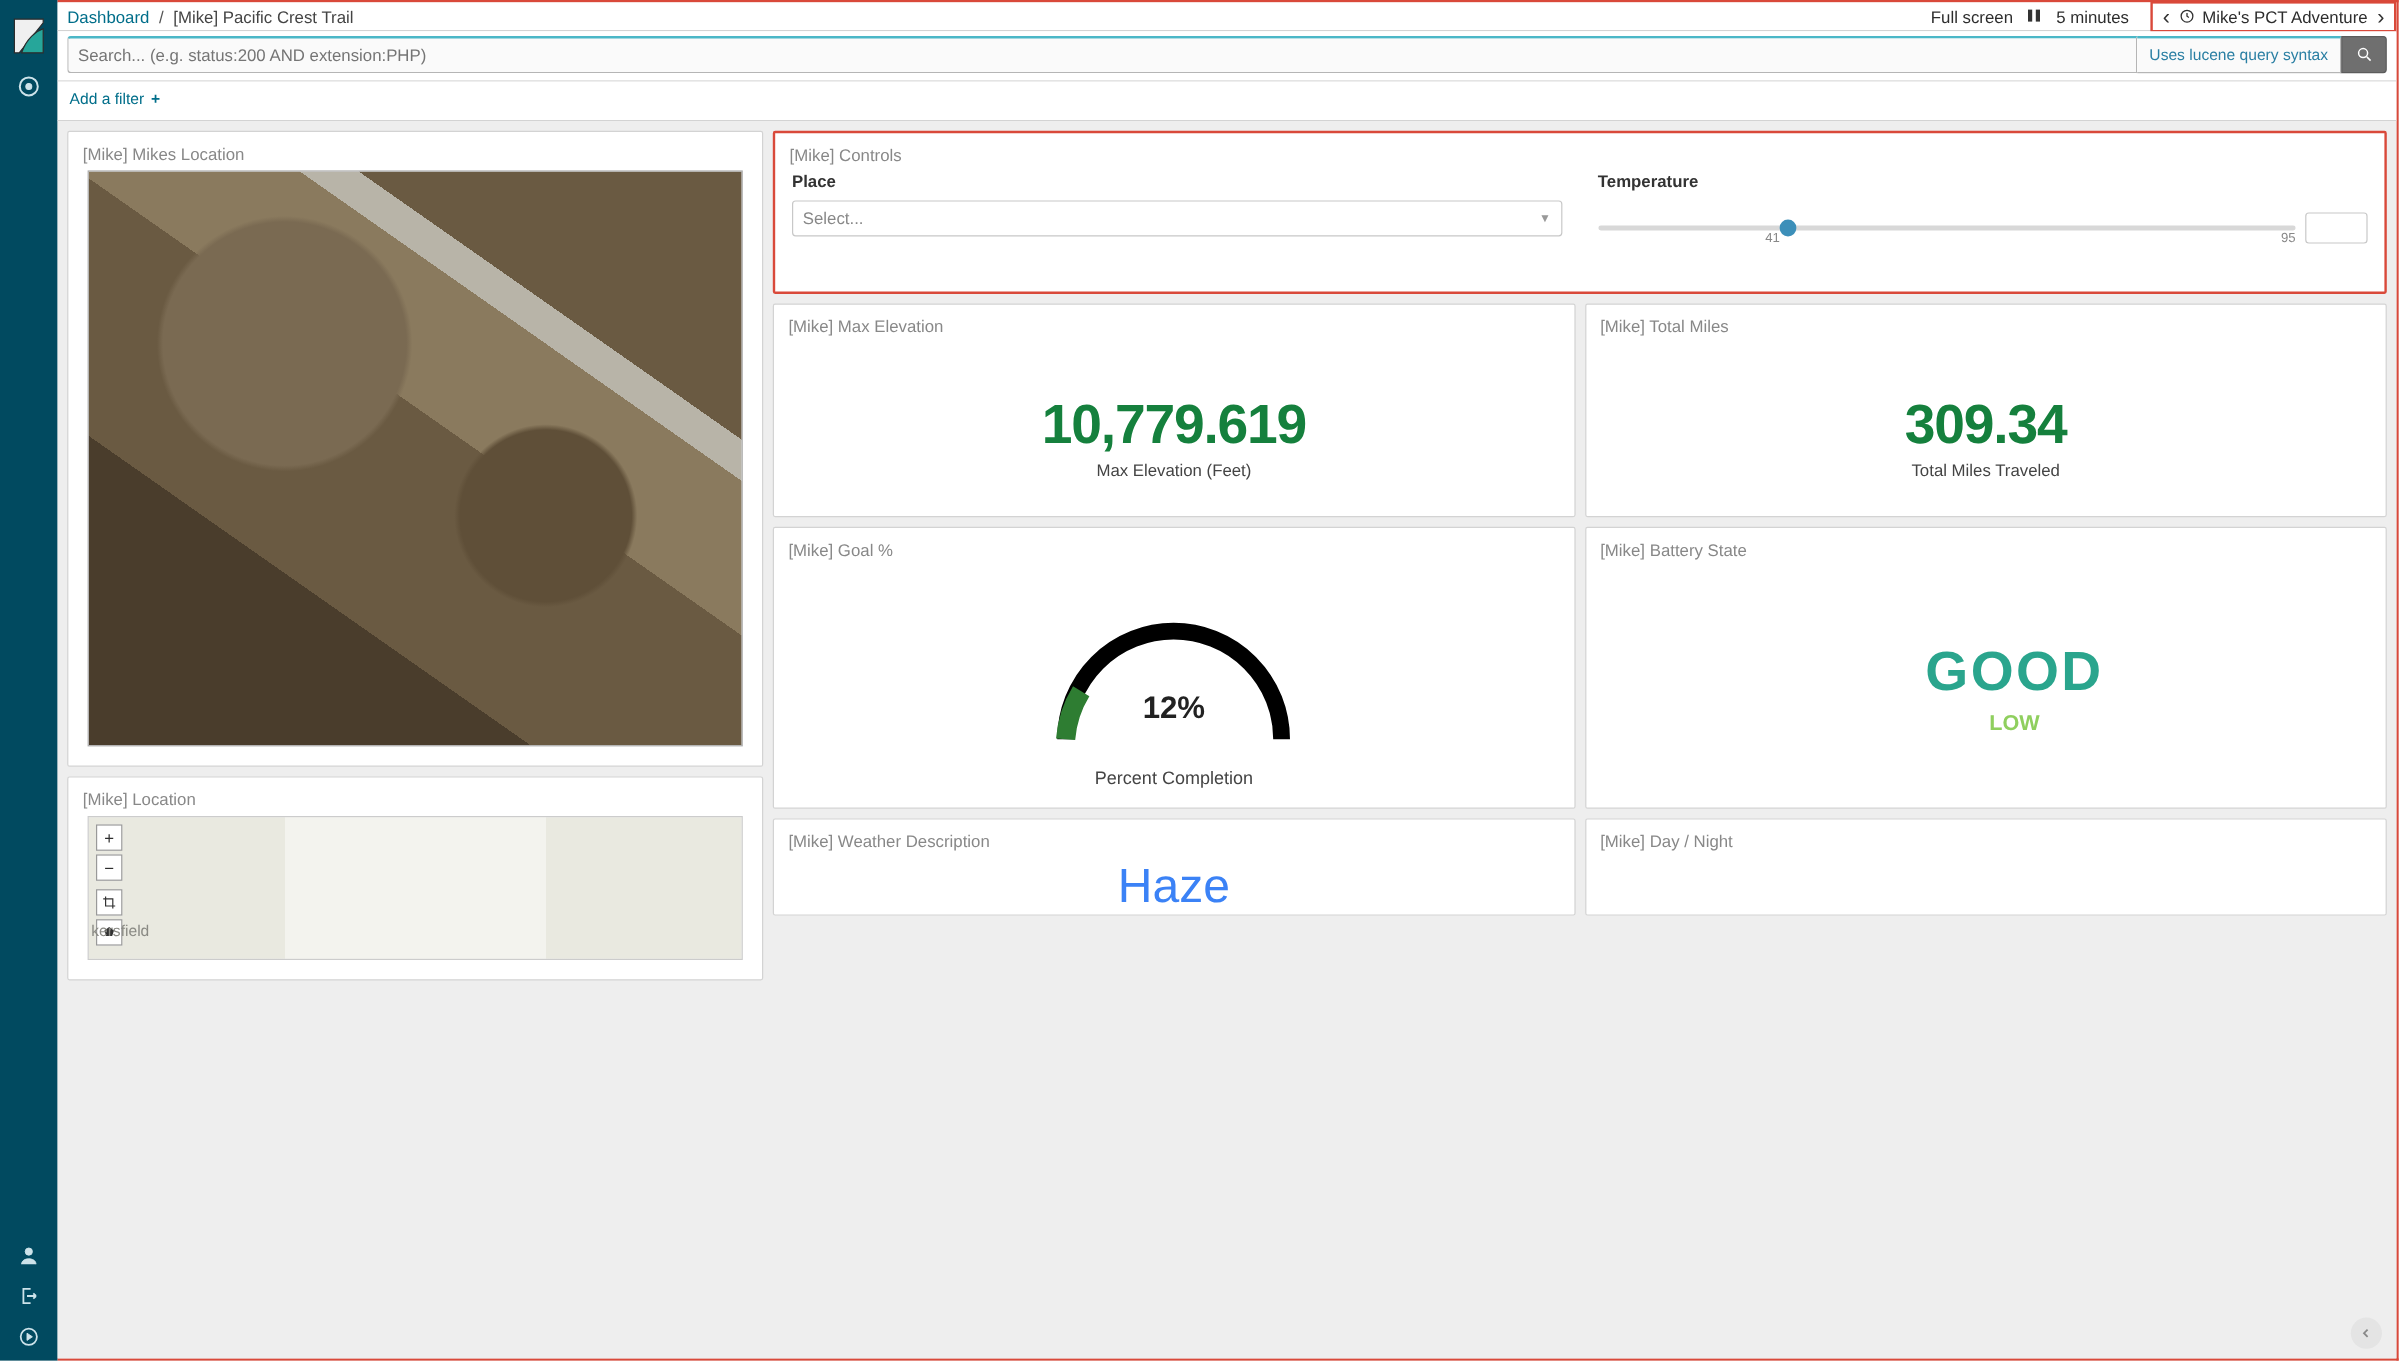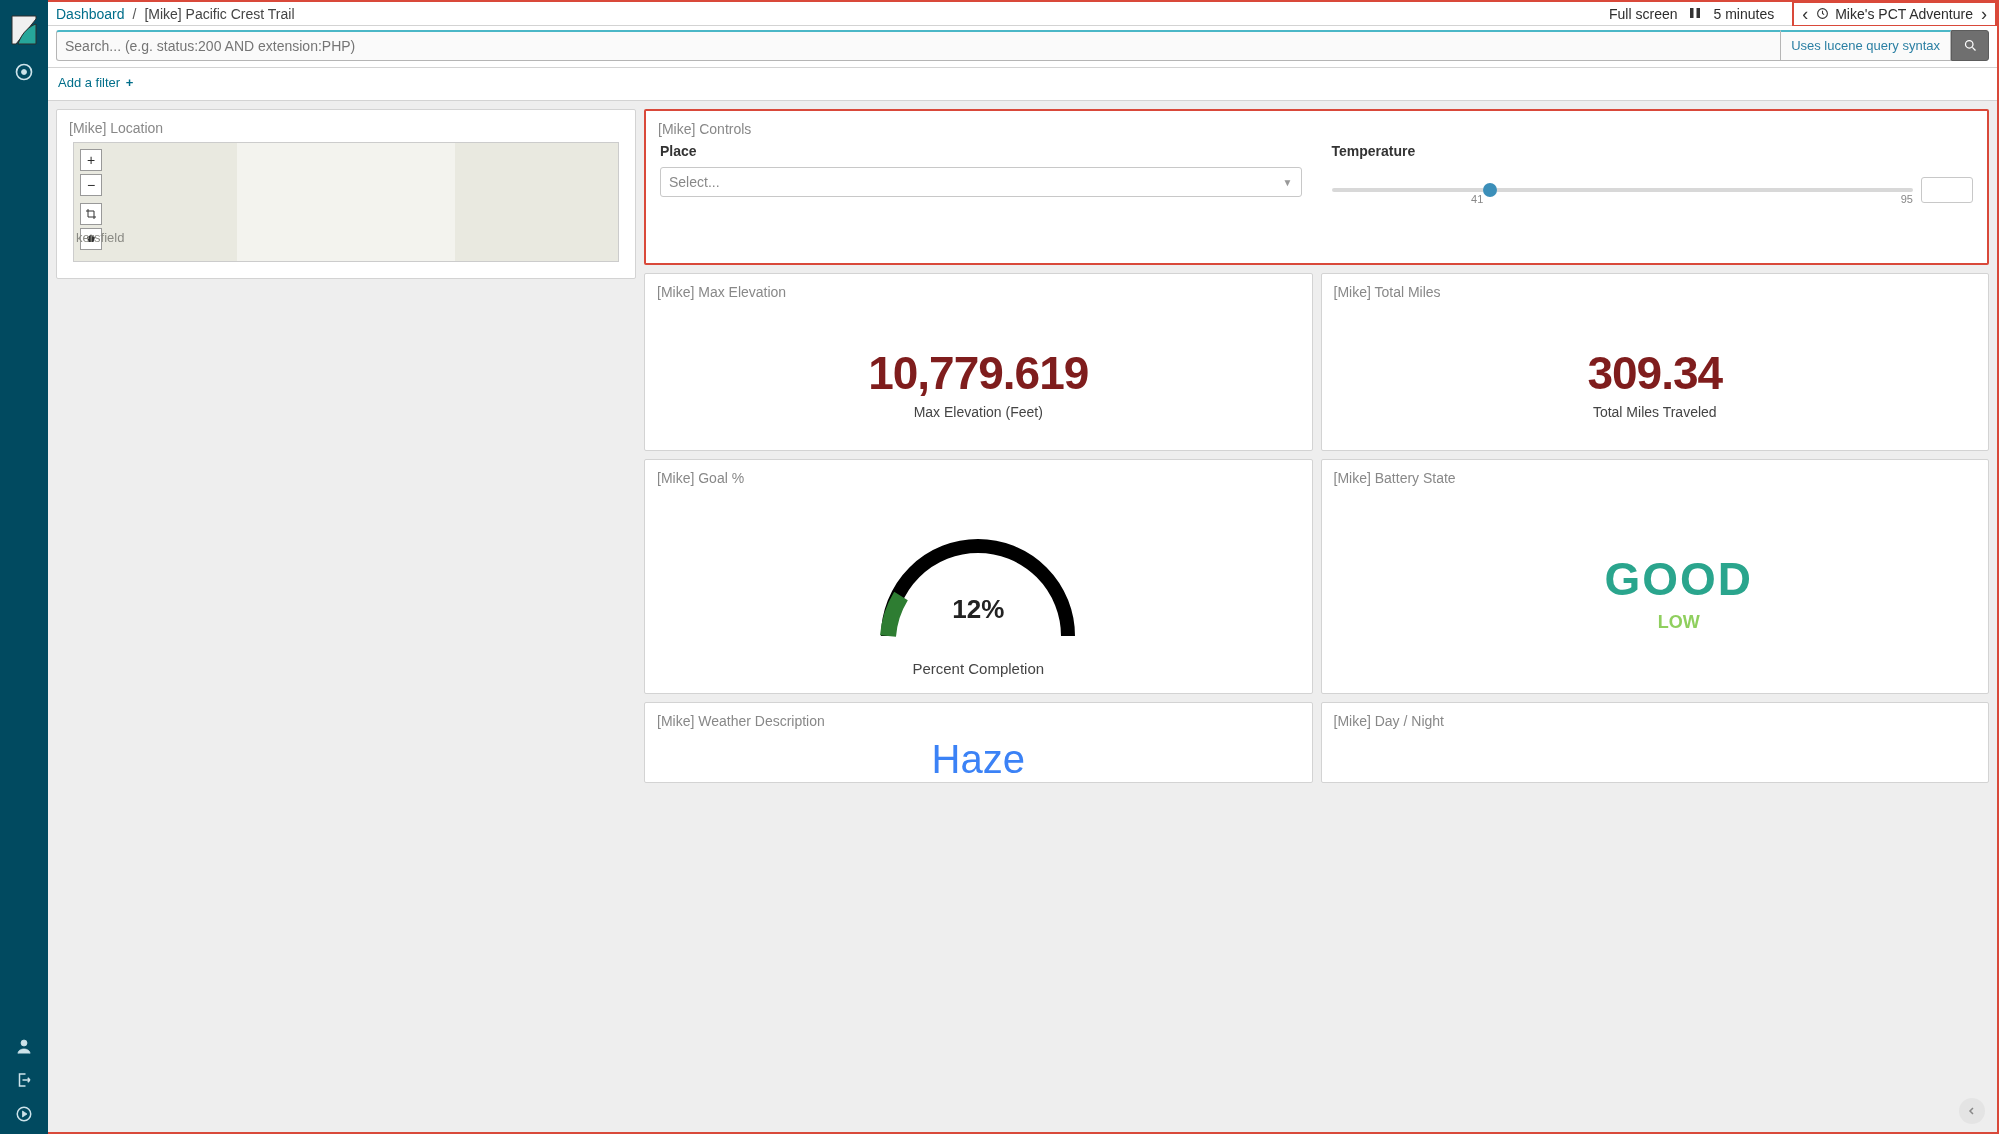--- a/index.html
+++ b/index.html
@@ -92,21 +92,21 @@
   .map-ctrl.zoom { top:6px; }
   .map-ctrl.tools { top:60px; }
   .map-btn {
     width:22px; height:22px; background:#fff; border:1px solid #999; font-size:14px;
     display:flex;align-items:center;justify-content:center; cursor:pointer;
   }
   .map-place { position:absolute; left:2px; bottom:16px; color:#8a8a84; font-size:13px; }
 
   
   .controls-panel { grid-column: 1 / span 2; border:2px solid #d9493a; }
-  .controls-body { display:grid; grid-template-columns:1fr 1fr; gap:30px; padding:0 14px 60px; }
+  .controls-body { display:grid; grid-template-columns:1fr 1fr; gap:30px; padding:0 14px 40px; }
   .ctrl-label { font-weight:600; font-size:14px; margin-bottom:8px; color:#333; }
   .select-box {
     border:1px solid #c8c8c8; border-radius:3px; padding:6px 8px; color:#888; background:#fff;
     display:flex; justify-content:space-between; align-items:center; cursor:pointer;
   }
   .select-box .caret { color:#999; font-size:10px; }
   .slider-wrap { position:relative; padding-top:10px; display:flex; align-items:center; gap:8px; }
   .slider-track { flex:1; height:4px; background:#d8d8d8; border-radius:3px; position:relative; }
   .slider-thumb {
     position:absolute; top:-5px; width:14px; height:14px; border-radius:50%;
@@ -115,21 +115,21 @@
   .slider-ticks { position:absolute; left:0; right:60px; top:26px; display:flex; justify-content:space-between;
     font-size:11px; color:#888; }
   .slider-out { width:52px; height:26px; border:1px solid #c8c8c8; border-radius:3px; background:#fff; }
   .ctrl-btns { margin-top:10px; display:flex; gap:10px; }
   .btn { padding:6px 14px; border-radius:3px; border:1px solid transparent; font-size:14px; cursor:pointer; }
   .btn-primary { background:#63b0d1; color:#fff; }
   .btn-muted { background:#f0f0f0; color:#888; }
 
   
   .metric-panel .panel-body { text-align:center; padding:40px 10px 30px; }
-  .metric-big { font-size:46px; font-weight:800; color:#7f1d1d; margin-bottom:4px; letter-spacing:-1px; }
+  .metric-big { font-size:46px; font-weight:800; color:#15803d; margin-bottom:4px; letter-spacing:-1px; }
   .metric-sub { font-size:14px; color:#444; }
   .metric-panel { min-height:170px; }
 
   
   .goal-panel .panel-body { text-align:center; padding:24px 10px 16px; }
   .gauge { position:relative; width:220px; height:130px; margin:0 auto 14px; }
   .gauge svg { width:100%; height:100%; }
   .gauge-label { position:absolute; left:0; right:0; top:78px; font-size:26px; font-weight:600; color:#222; }
   .gauge-sub { font-size:15px; color:#444; }
 
@@ -232,20 +232,24 @@
     <a>
       <span>Add a filter</span>
       <span class="plus">+</span>
     </a>
   </div>
 
   <div class="dash-body">
     <div class="grid">
 
       <div style="display:flex;flex-direction:column;gap:8px">
+        <div class="panel">
+          <div class="panel-title">[Mike] Mikes Location</div>
+          <div class="sat-img"></div>
+        </div>
 
         <div class="panel">
           <div class="panel-title">[Mike] Location</div>
           <div class="map-area">
             <div class="map-ctrl zoom">
               <div class="map-btn">+</div>
               <div class="map-btn">−</div>
             </div>
             <div class="map-ctrl tools">
               <div class="map-btn">

